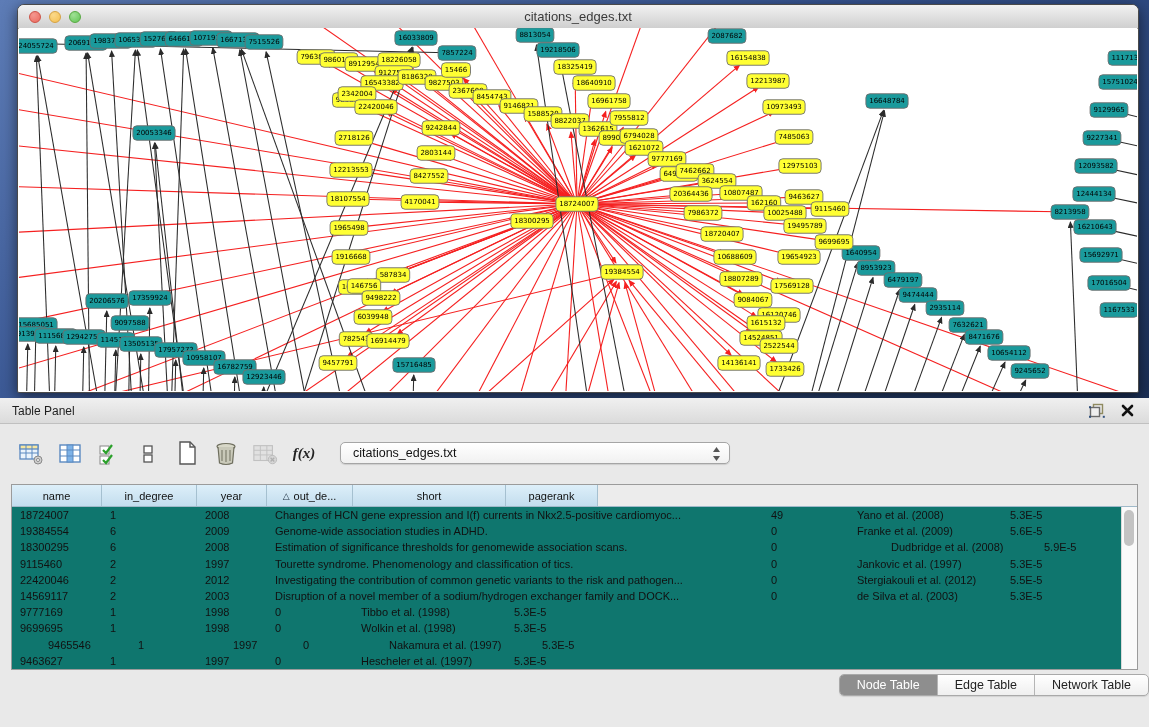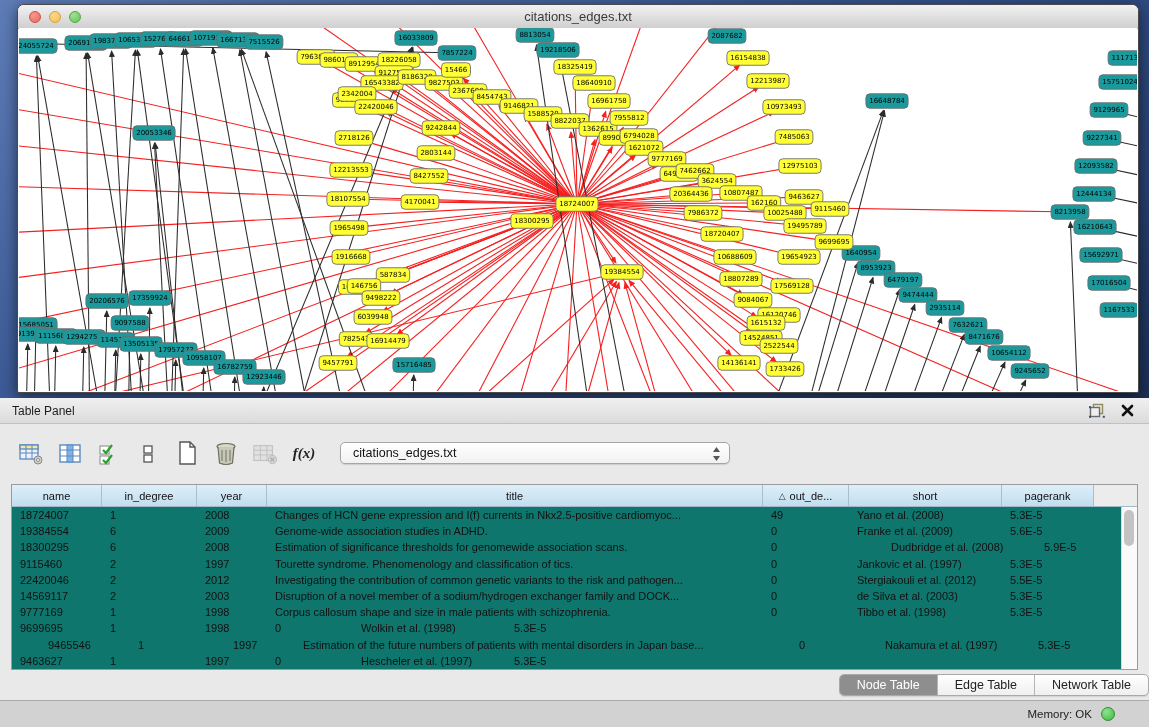--- a/index.html
+++ b/index.html
@@ -858,23 +858,20 @@
       <div class="thead" id="thead">
           <div class="th" style="width: 90px;">
             <span>name</span>
           </div>
           <div class="th" style="width: 95px;">
             <span>in_degree</span>
           </div>
           <div class="th" style="width: 70px;">
             <span>year</span>
           </div>
-          <div class="th" style="width: 496px;">
-            <span>title</span>
-          </div>
           <div class="th" style="width: 86px;">
             <span class="sort-glyph">△</span>
             <span>out_de...</span>
           </div>
           <div class="th" style="width: 153px;">
             <span>short</span>
           </div>
           <div class="th" style="width: 92px;">
             <span>pagerank</span>
           </div>
@@ -932,38 +929,36 @@
             <div class="td" style="width: 70px;">2003</div>
             <div class="td" style="width: 496px;">Disruption of a novel member of a sodium/hydrogen exchanger family and DOCK...</div>
             <div class="td" style="width: 86px;">0</div>
             <div class="td" style="width: 153px;">de Silva et al. (2003)</div>
             <div class="td" style="width: 92px;">5.3E-5</div>
           </div>
           <div class="tr">
             <div class="td" style="width: 90px;">9777169</div>
             <div class="td" style="width: 95px;">1</div>
             <div class="td" style="width: 70px;">1998</div>
-            <div class="td" style="width: 496px;">Corpus callosum shape and size in male patients with schizophrenia.</div>
             <div class="td" style="width: 86px;">0</div>
             <div class="td" style="width: 153px;">Tibbo et al. (1998)</div>
             <div class="td" style="width: 92px;">5.3E-5</div>
           </div>
           <div class="tr">
             <div class="td" style="width: 90px;">9699695</div>
             <div class="td" style="width: 95px;">1</div>
             <div class="td" style="width: 70px;">1998</div>
             <div class="td" style="width: 86px;">0</div>
             <div class="td" style="width: 153px;">Wolkin et al. (1998)</div>
             <div class="td" style="width: 92px;">5.3E-5</div>
           </div>
           <div class="tr">
             <div class="td" style="width: 90px; margin-left: 28px;">9465546</div>
             <div class="td" style="width: 95px;">1</div>
             <div class="td" style="width: 70px;">1997</div>
-            <div class="td" style="width: 496px;">Estimation of the future numbers of patients with mental disorders in Japan base...</div>
             <div class="td" style="width: 86px;">0</div>
             <div class="td" style="width: 153px;">Nakamura et al. (1997)</div>
             <div class="td" style="width: 92px;">5.3E-5</div>
           </div>
           <div class="tr">
             <div class="td" style="width: 90px;">9463627</div>
             <div class="td" style="width: 95px;">1</div>
             <div class="td" style="width: 70px;">1997</div>
             <div class="td" style="width: 86px;">0</div>
             <div class="td" style="width: 153px;">Hescheler et al. (1997)</div>
@@ -976,18 +971,14 @@
     </div>
 
     <div class="tabsbar">
       <div class="seg">
         <div class="tab selected">Node Table</div>
         <div class="tab">Edge Table</div>
         <div class="tab">Network Table</div>
       </div>
     </div>
 
-    <div class="statusbar">
-      <span>Memory: OK</span>
-      <span class="mem-dot"></span>
-    </div>
   </div>
 </div>
 
 </body></html>

